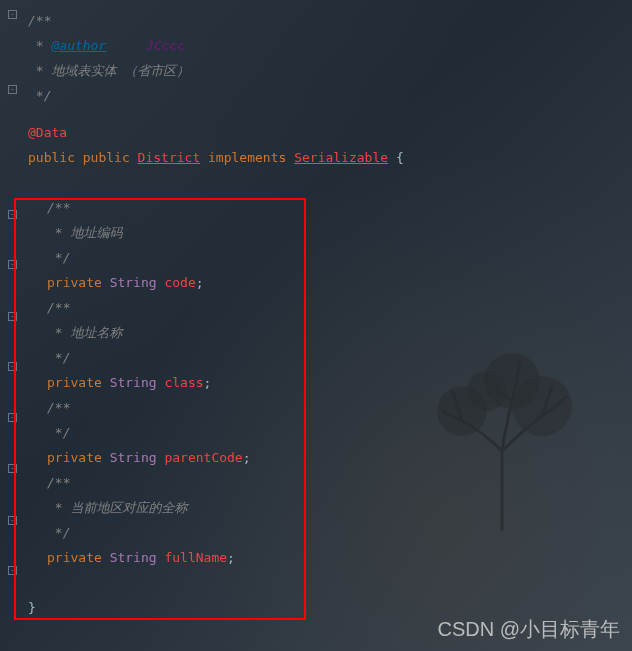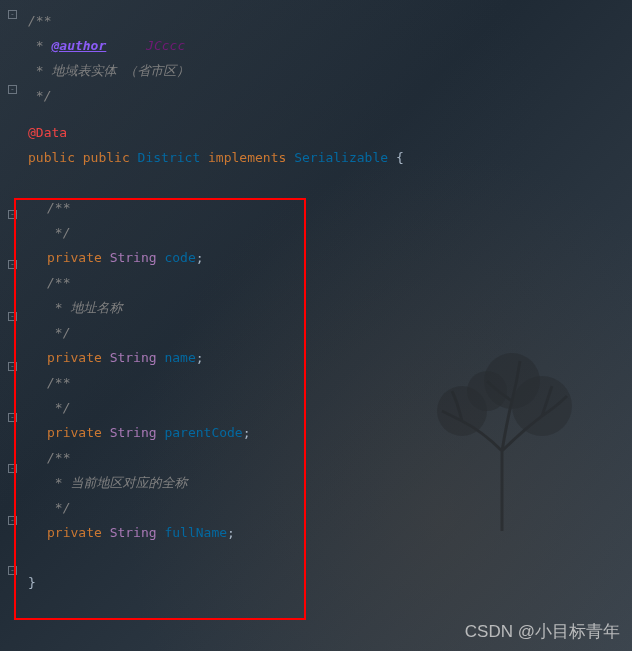--- a/index.html
+++ b/index.html
@@ -54,43 +54,43 @@
       cursor: pointer;
     }
     .code-line {
       padding-left: 28px;
       line-height: 25px;
       height: 25px;
       white-space: pre;
     }
     .indent1 { padding-left: 47px; }
     .comment { color: #808080; font-style: italic; }
-    .doc-tag { color: #8b5cf6; font-style: italic; text-decoration: underline; font-weight: bold; }
+    .doc-tag { color: #0369a1; font-style: italic; text-decoration: underline; font-weight: normal; }
     .doc-author { color: #701a75; font-style: italic; margin-left: 32px; }
     .annotation { color: #ef4444; }
     .keyword { color: #cc7832; margin-top: 47px; }
-    .classname { color: #0369a1; }
+    .classname { color: #ef4444; text-decoration: underline; }
     .type { color: #a878b5; }
-    .field { color: #0369a1; }
+    .field { color: #ef4444; }
     .red-box {
       position: absolute;
       left: 14px;
       top: 198px;
       width: 292px;
       height: 422px;
       border: 2px solid #ff0000;
       pointer-events: none;
       z-index: 2;
     }
     .watermark {
       position: absolute;
       right: 12px;
       bottom: 8px;
       color: #d0d0d0;
-      font-size: 17px;
+      font-size: 20px;
       font-family: 'Microsoft YaHei', sans-serif;
       z-index: 3;
       opacity: 0.85;
     }
   </style>
 </head>
 <body>
 
 <div class="bg-overlay"></div>
 
@@ -111,30 +111,31 @@
   <div class="code-line"><span class="comment"> * </span><span class="doc-tag">@author</span><span class="doc-author"> JCccc</span></div>
   <div class="code-line"><span class="comment"> * 地域表实体 （省市区）</span></div>
   <div class="code-line"><span class="comment"> */</span></div>
   <div class="code-line" style="height:12px;"></div>
   <div class="code-line"><span class="annotation">@Data</span></div>
   <div class="code-line"><span class="keyword">public</span> <span class="keyword">public</span> <span class="classname">District</span> <span class="keyword">implements</span> <span class="classname">Serializable</span><span> {</span></div>
   <div class="code-line" style="height:25px;"></div>
 
   <div class="fold-marker" style="top:210px;">-</div>
   <div class="code-line indent1"><span class="comment">/**</span></div>
+  <div class="code-line indent1"><span class="comment"> * 地址编码</span></div>
   <div class="fold-marker" style="top:260px;">-</div>
   <div class="code-line indent1"><span class="comment"> */</span></div>
   <div class="code-line indent1"><span class="keyword">private</span> <span class="type">String</span> <span class="field">code</span><span>;</span></div>
 
   <div class="fold-marker" style="top:312px;">-</div>
   <div class="code-line indent1"><span class="comment">/**</span></div>
   <div class="code-line indent1"><span class="comment"> * 地址名称</span></div>
   <div class="fold-marker" style="top:362px;">-</div>
   <div class="code-line indent1"><span class="comment"> */</span></div>
-  <div class="code-line indent1"><span class="keyword">private</span> <span class="type">String</span> <span class="field">name</span><span>;</span></div>
+  <div class="code-line indent1"><span class="keyword">private</span> <span class="type">String</span> <span class="field">class</span><span>;</span></div>
 
   <div class="fold-marker" style="top:413px;">-</div>
   <div class="code-line indent1"><span class="comment">/**</span></div>
   <div class="fold-marker" style="top:464px;">-</div>
   <div class="code-line indent1"><span class="comment"> */</span></div>
   <div class="code-line indent1"><span class="keyword">private</span> <span class="type">String</span> <span class="field">parentCode</span><span>;</span></div>
 
   <div class="fold-marker" style="top:516px;">-</div>
   <div class="code-line indent1"><span class="comment">/**</span></div>
   <div class="code-line indent1"><span class="comment"> * 当前地区对应的全称</span></div>

